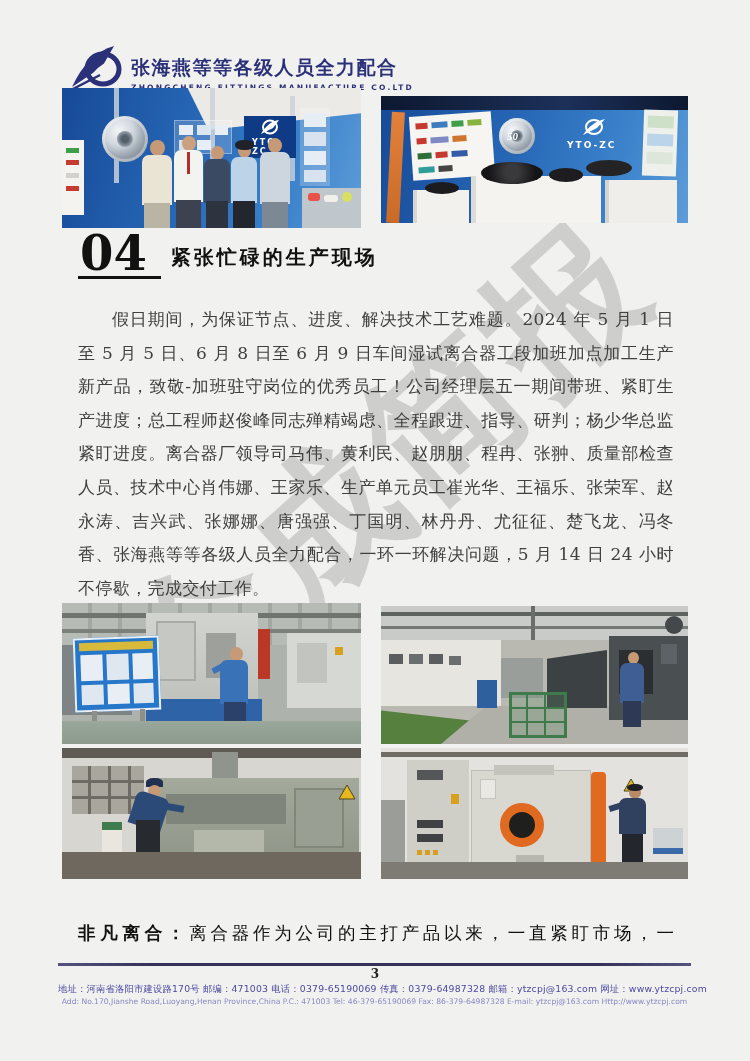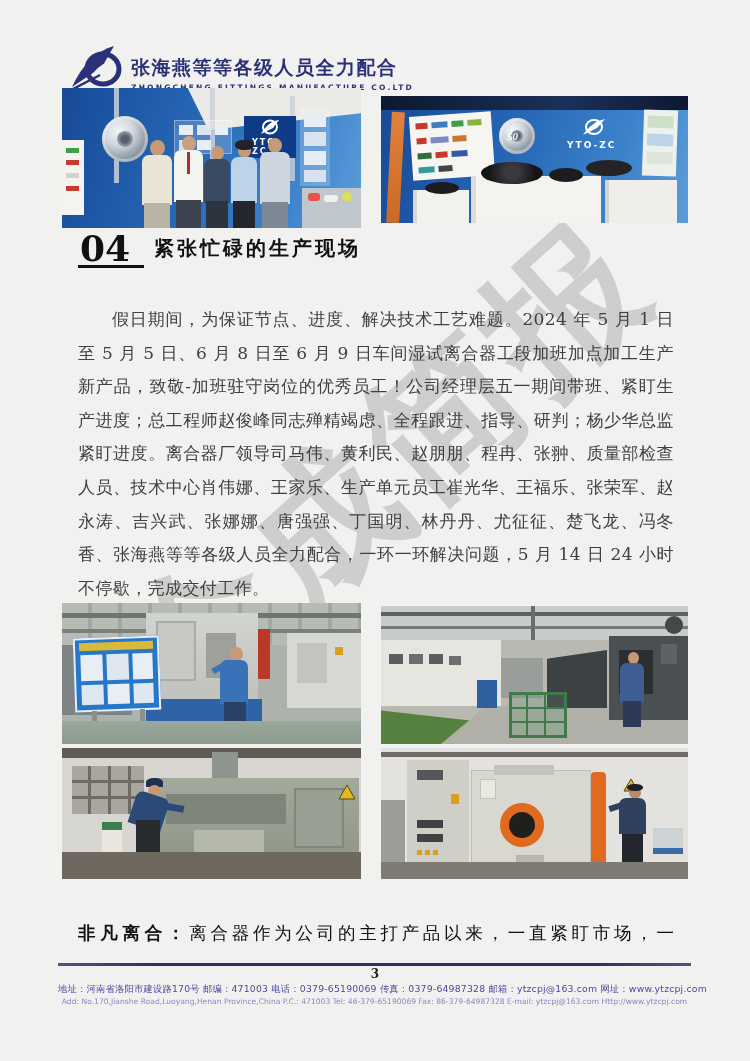--- a/index.html
+++ b/index.html
@@ -24,21 +24,21 @@
   .watermark {
     left:70px; top:368px; width:640px; text-align:center;
     transform:rotate(-42deg); font-size:150px; font-weight:bold;
     font-family:"DejaVu Sans","Liberation Sans",sans-serif;
     color:#9c9c9c; opacity:.40; letter-spacing:10px; z-index:1; pointer-events:none;
     white-space:nowrap;
   }
   .content { z-index:2; }
 
   
-  .h-num { font-size:36px; font-weight:bold; font-family:"DejaVu Serif","Liberation Serif",serif;
+  .h-num { font-size:48px; font-weight:bold; font-family:"DejaVu Serif","Liberation Serif",serif;
     border-bottom:3px solid #111; padding:0 14px 1px 2px; display:inline-block; line-height:0.9; }
   .h-title { font-family:"DejaVu Sans","Liberation Sans",sans-serif;
     font-weight:bold; font-size:20px; letter-spacing:3px; margin-left:10px; vertical-align:6px; }
   .h-sub { font-family:"DejaVu Sans","Liberation Sans",sans-serif;
     font-weight:bold; font-size:18px; letter-spacing:1.5px; }
   .body-par {
     font-size:17px; line-height:33.6px; text-align:justify;
     text-indent:2em; letter-spacing:0.4px; color:#404040;
   }
   .lead-line { font-size:17.5px; line-height:22px; text-align:justify; text-align-last:justify; }

